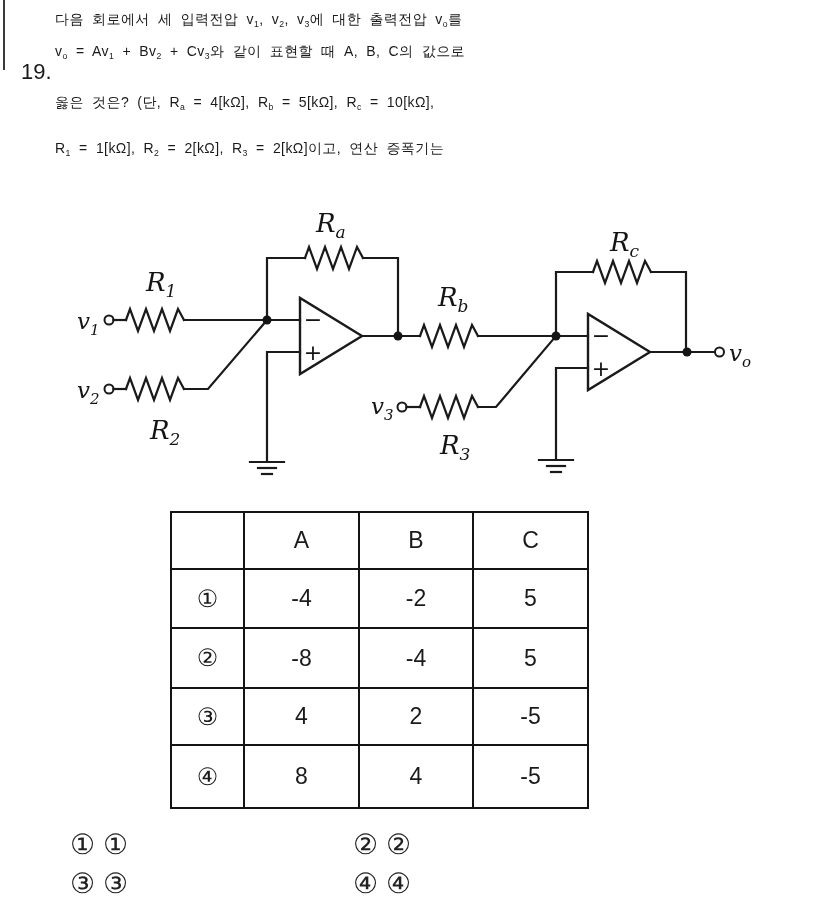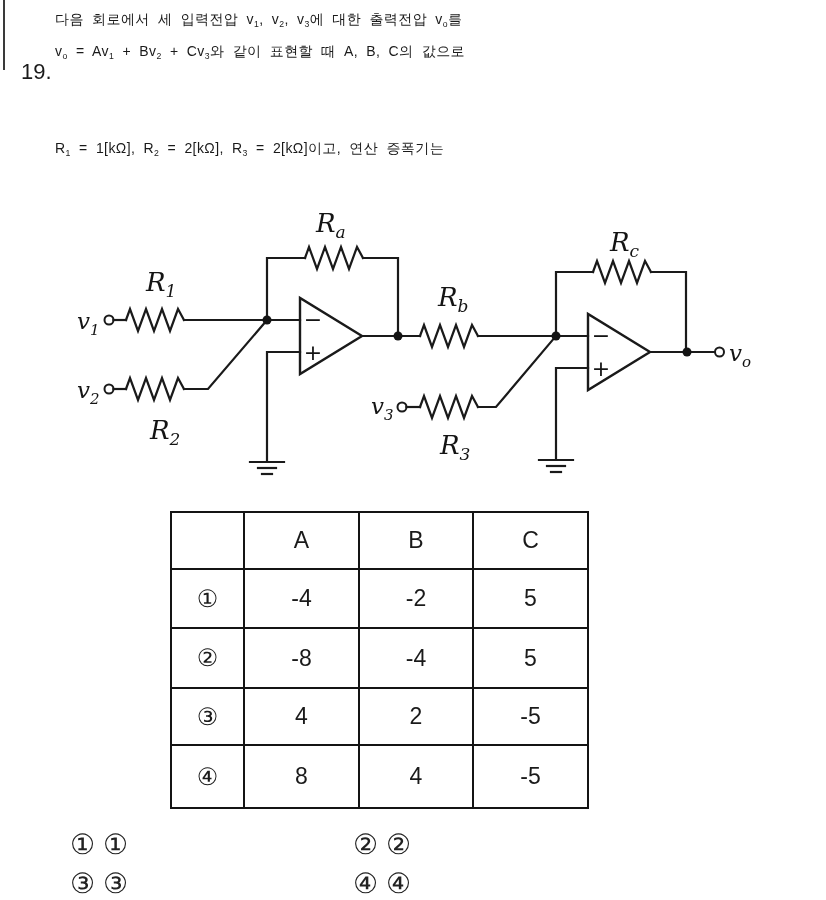--- a/index.html
+++ b/index.html
@@ -32,20 +32,21 @@
 </head>
 <body>
 
 <div class="page">
 
   <div class="edge-rule"></div>
 
   <div class="qnum">19.</div>
   <div class="qline" style="top:11px"><span>다음 회로에서 세 입력전압 </span><span>v</span><sub class="sub">1</sub><span>, </span><span>v</span><sub class="sub">2</sub><span>, </span><span>v</span><sub class="sub">3</sub><span>에 대한 출력전압 </span><span>v</span><sub class="sub">o</sub><span>를</span></div>
   <div class="qline" style="top:43px"><span>v</span><sub class="sub">o</sub><span> = Av</span><sub class="sub">1</sub><span> + Bv</span><sub class="sub">2</sub><span> + Cv</span><sub class="sub">3</sub><span>와 같이 표현할 때 A, B, C의 값으로</span></div>
+  <div class="qline" style="top:94px"><span>옳은 것은? (단, R</span><sub class="sub">a</sub><span> = 4[kΩ], R</span><sub class="sub">b</sub><span> = 5[kΩ], R</span><sub class="sub">c</sub><span> = 10[kΩ],</span></div>
   <div class="qline" style="top:140px"><span>R</span><sub class="sub">1</sub><span> = 1[kΩ], R</span><sub class="sub">2</sub><span> = 2[kΩ], R</span><sub class="sub">3</sub><span> = 2[kΩ]이고, 연산 증폭기는</span></div>
 
   <svg class="circuit" width="826" height="300" viewBox="0 0 826 300">
 
     <g>
       <circle class="term" cx="109" cy="120" r="4.5"></circle>
       <line class="w" x1="113.5" y1="120" x2="126" y2="120"></line>
       <polyline class="w" points="126,120 130,109 138,131 146,109 154,131 162,109 170,131 178,109 184,120"></polyline>
       <line class="w" x1="184" y1="120" x2="300" y2="120"></line>
     </g>

